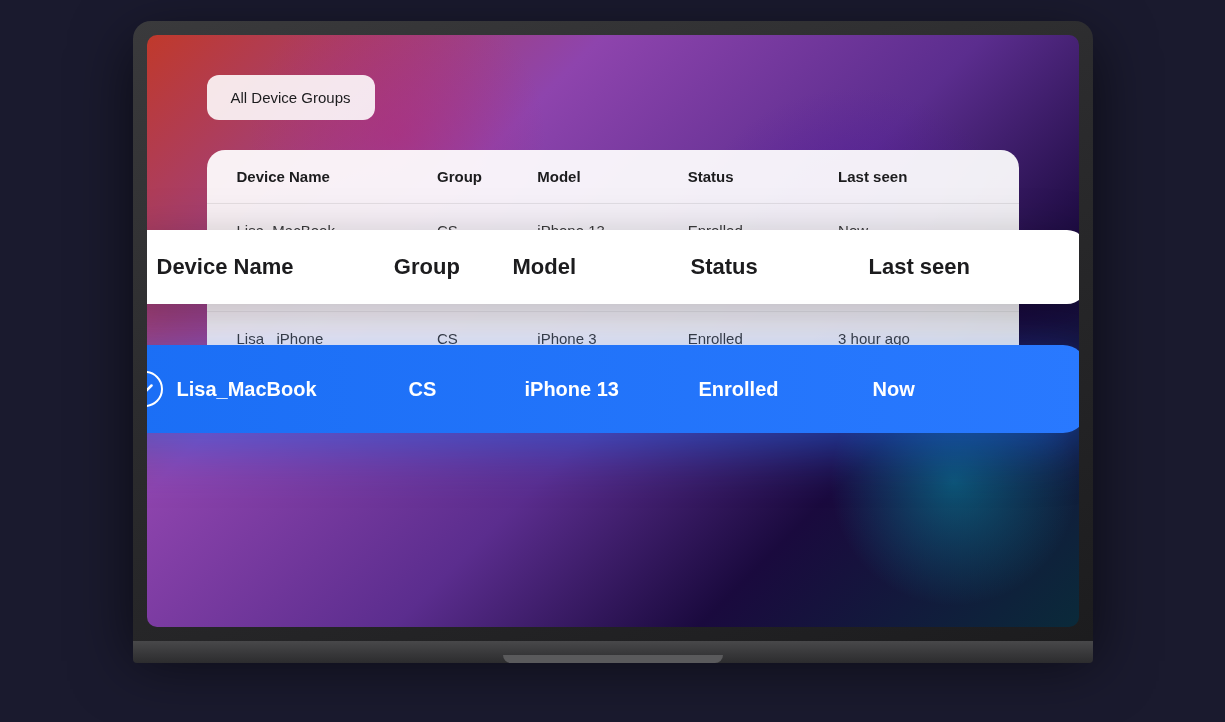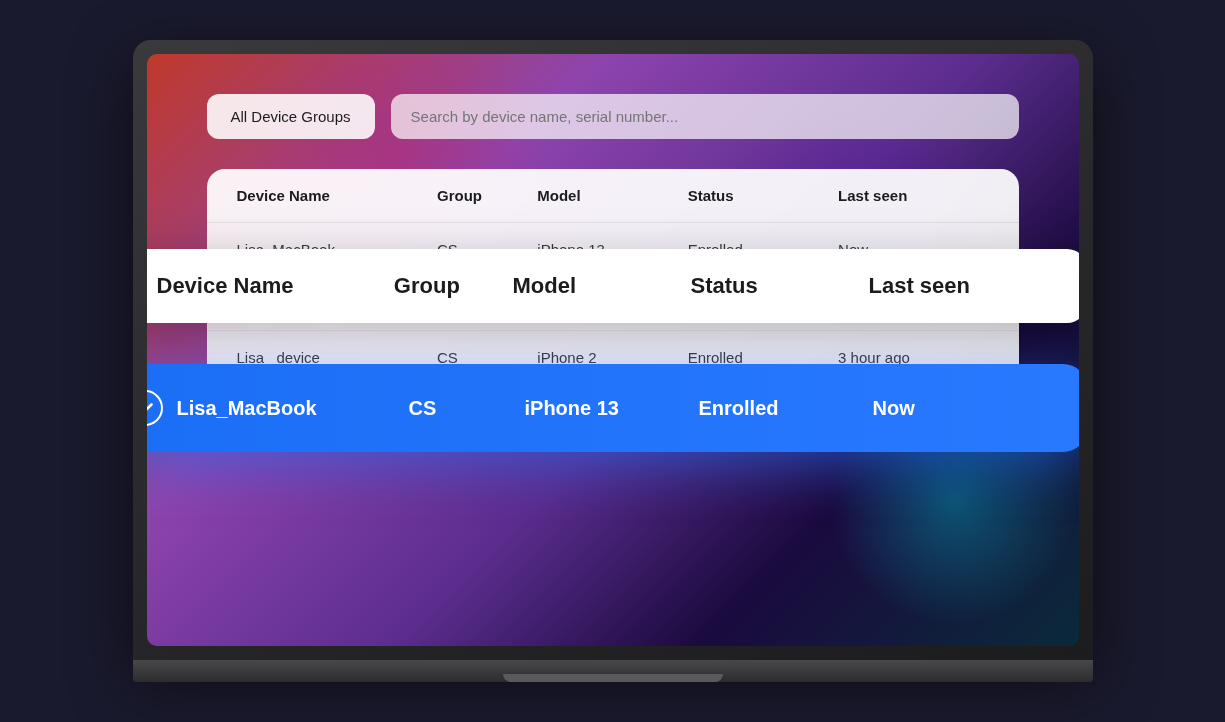--- a/index.html
+++ b/index.html
@@ -13,21 +13,21 @@
       justify-content: center;
       font-family: -apple-system, BlinkMacSystemFont, 'SF Pro Display', 'Helvetica Neue', Arial, sans-serif;
       overflow: hidden;
     }
 
     .laptop-wrapper {
       position: relative;
       width: 1100px;
       height: 680px;
       display: flex;
-      align-items: center;
+      align-items: flex-start;
       justify-content: center;
     }
 
     .laptop-body {
       position: relative;
       width: 960px;
       height: 620px;
       background: linear-gradient(160deg, #3a3a3c 0%, #2c2c2e 40%, #1c1c1e 100%);
       border-radius: 18px 18px 0 0;
       padding: 14px;
@@ -237,23 +237,20 @@
   <div style="position:relative; display:flex; flex-direction:column; align-items:center;">
     <div class="laptop-body">
       <div class="laptop-screen">
         <div class="screen-blob1"></div>
         <div class="screen-blob2"></div>
         <div class="screen-blob3"></div>
         <div class="screen-content">
 
           <div class="top-controls">
             <button class="device-groups-btn">All Device Groups</button>
-            <div class="search-input-wrap">
-              <input type="text" placeholder="Search by device name, serial number..." style="">
-            </div>
           </div>
 
           <div class="table-card">
             <div class="table-header-row">
               <span class="col-header">Device Name</span>
               <span class="col-header">Group</span>
               <span class="col-header">Model</span>
               <span class="col-header">Status</span>
               <span class="col-header">Last seen</span>
             </div>
@@ -267,23 +264,23 @@
                 <span class="cell">Now</span>
               </div>
               <div class="table-row">
                 <span class="cell">Rocky_Mac</span>
                 <span class="cell">Design</span>
                 <span class="cell">iMac</span>
                 <span class="cell">Enrolled</span>
                 <span class="cell">1 day ago</span>
               </div>
               <div class="table-row">
-                <span class="cell">Lisa_ device</span>
+                <span class="cell">Lisa_ iPhone</span>
                 <span class="cell">CS</span>
-                <span class="cell">iPhone 2</span>
+                <span class="cell">iPhone 3</span>
                 <span class="cell">Enrolled</span>
                 <span class="cell">3 hour ago</span>
               </div>
               <div class="table-row">
                 <span class="cell">Micaela_iPhone</span>
                 <span class="cell">HR</span>
                 <span class="cell">iPhone 10</span>
                 <span class="cell">Enrolled</span>
                 <span class="cell">2 days ago</span>
               </div>

